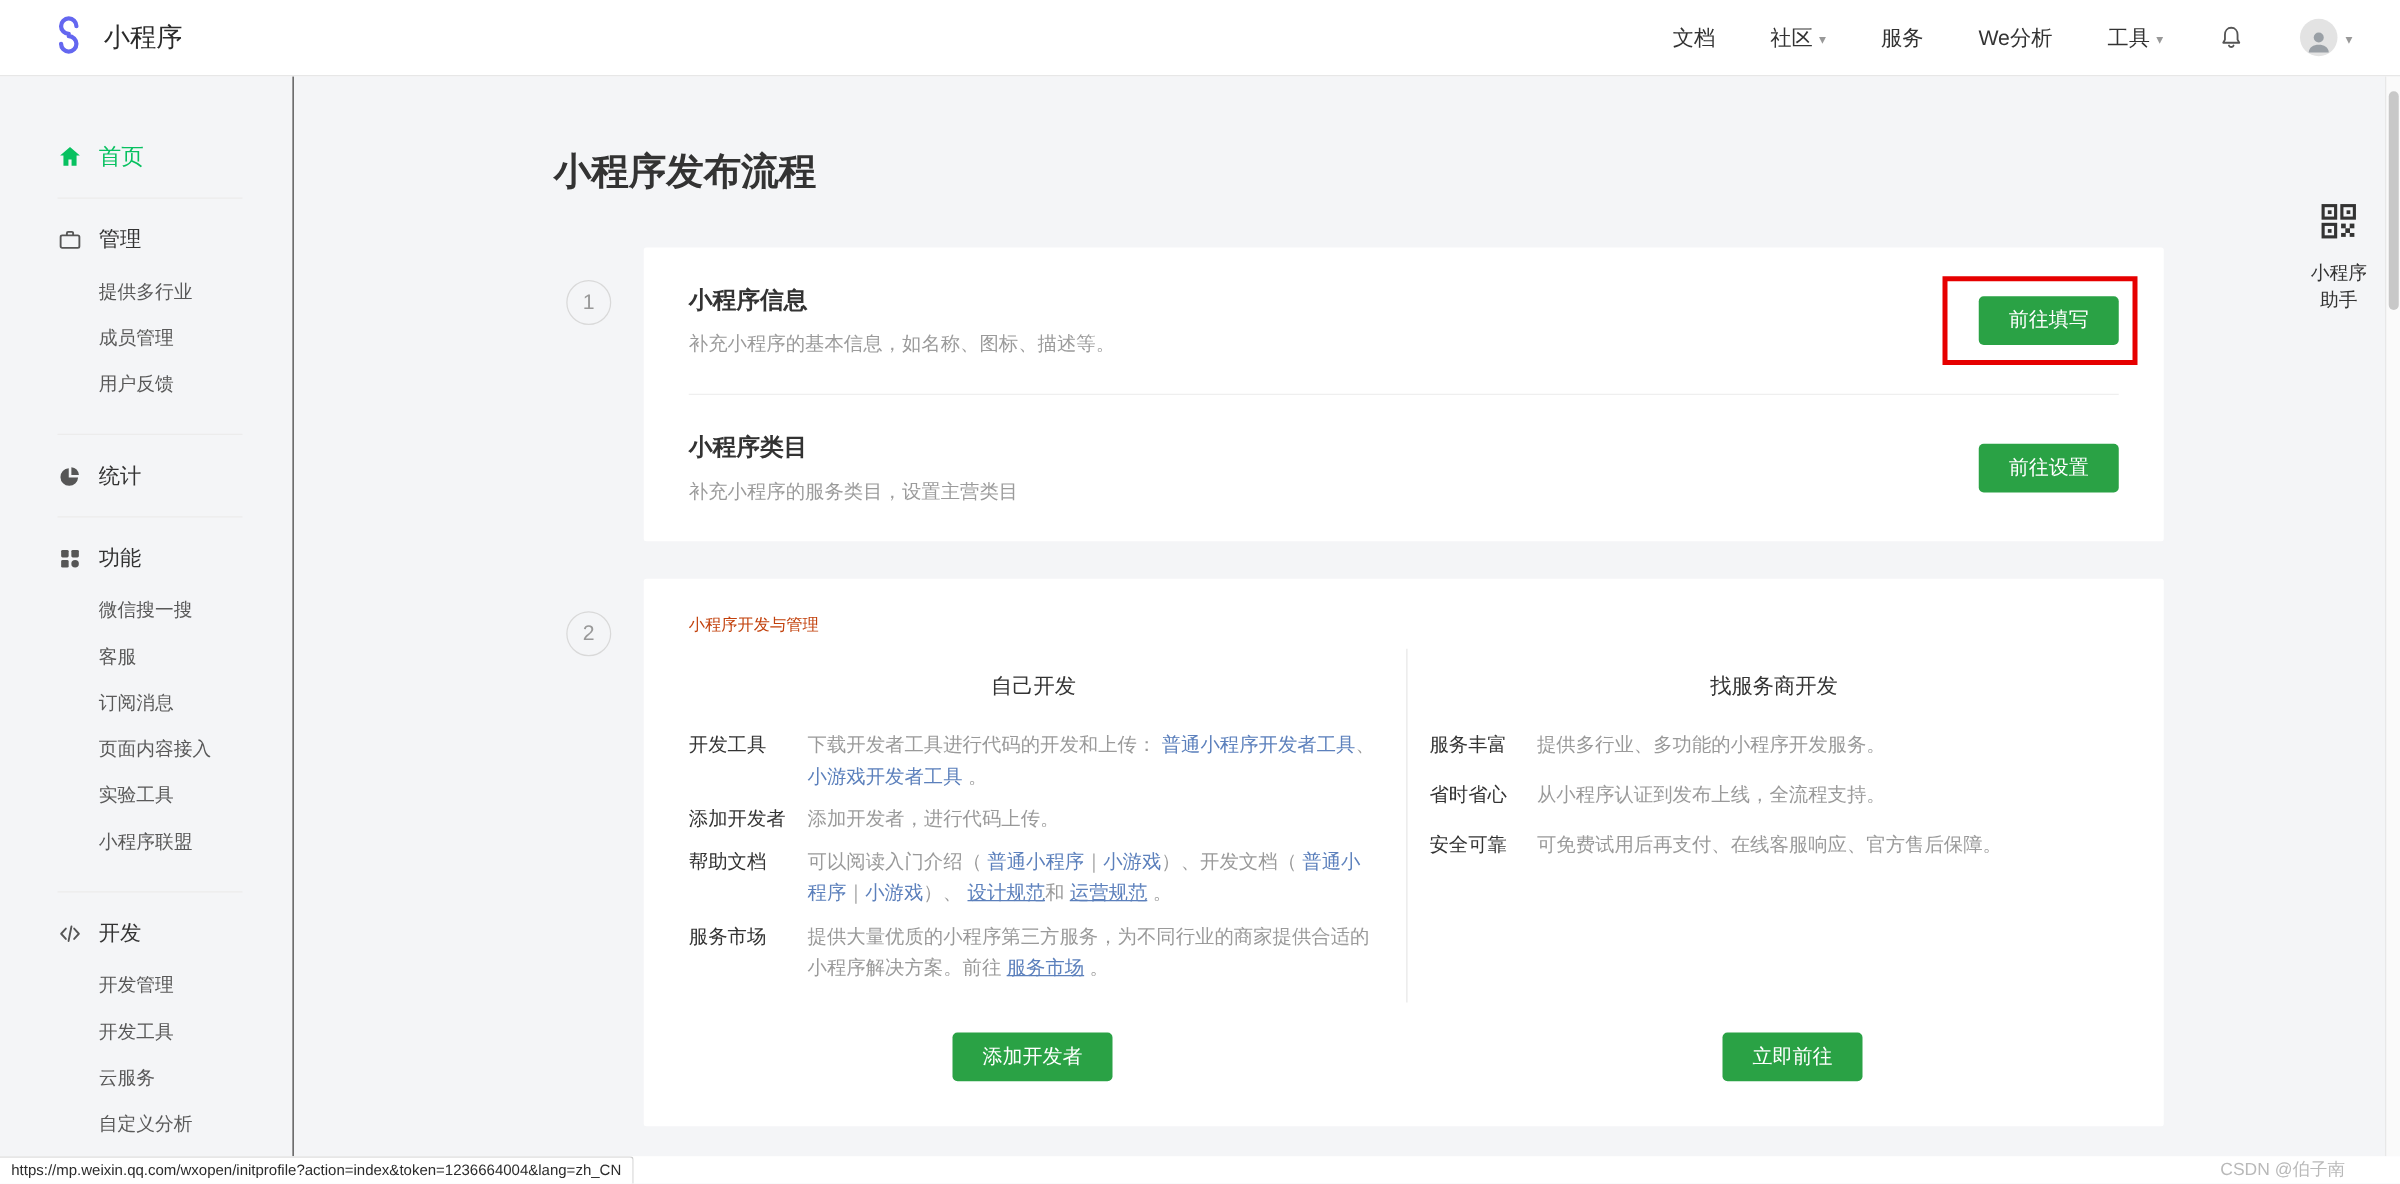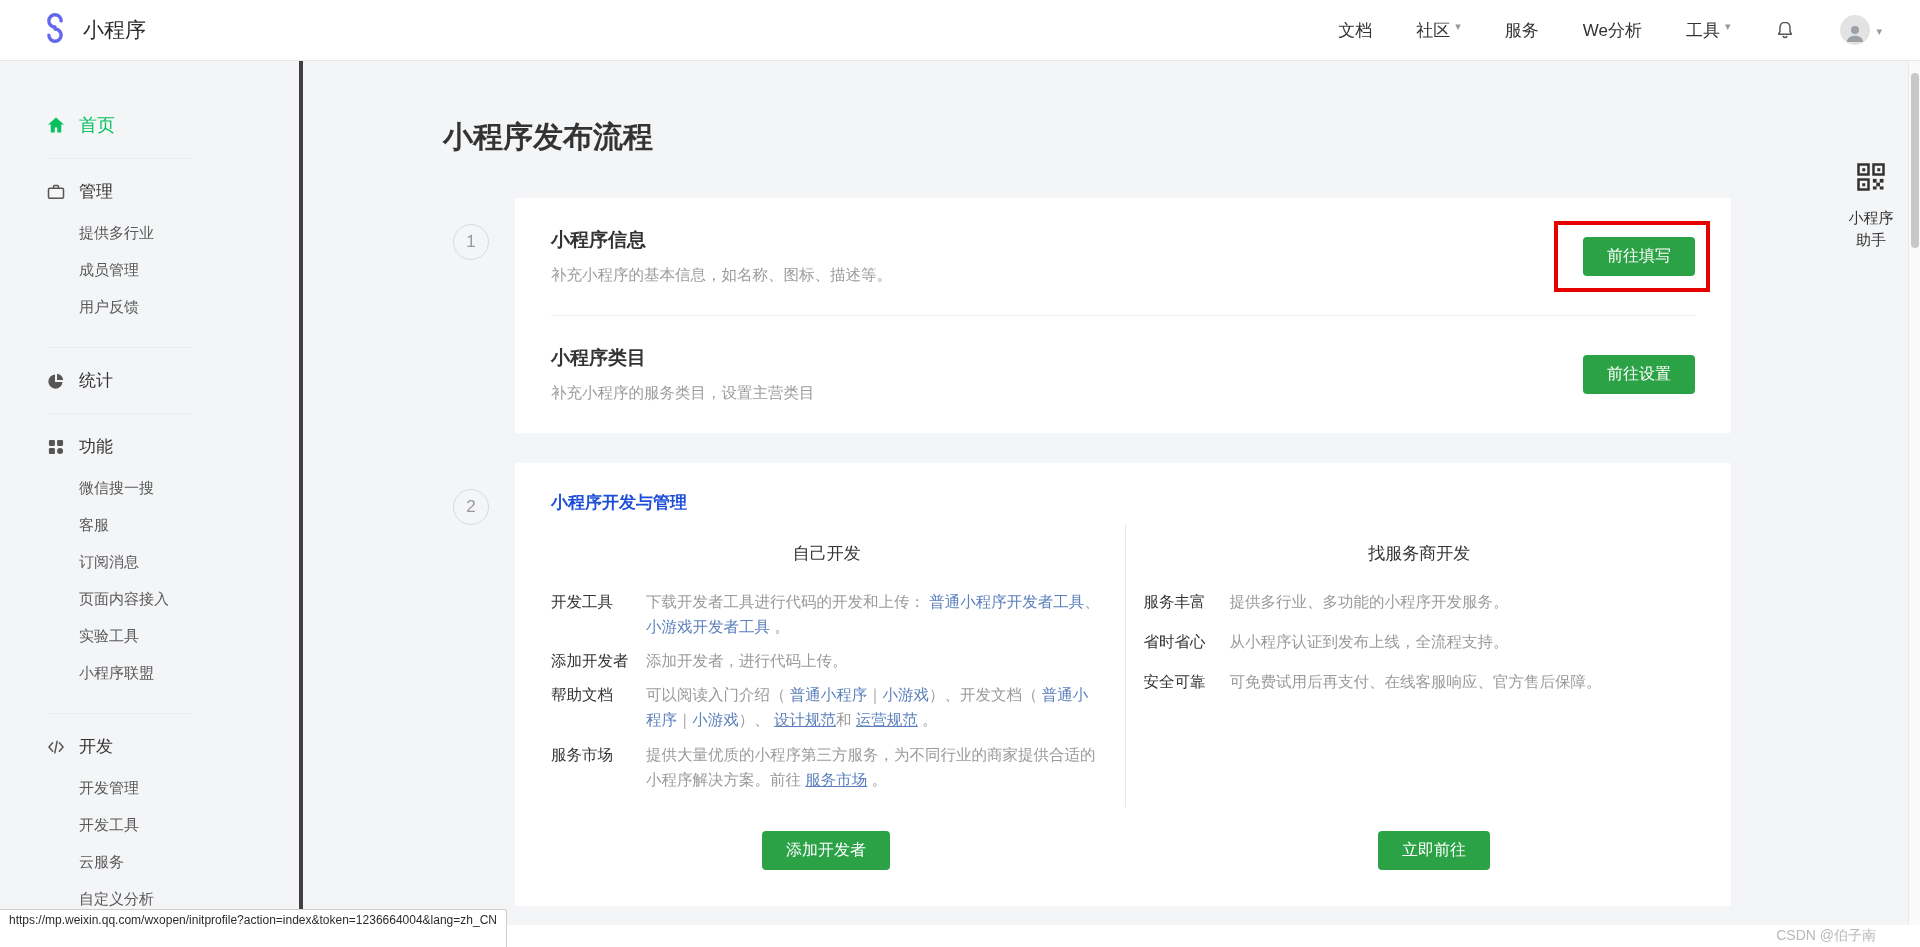--- a/index.html
+++ b/index.html
@@ -11,32 +11,32 @@
   .link { color:var(--link-blue,#5c80bc); cursor:pointer; }
   .link.u { text-decoration:underline; }
 
   
   .topbar { position:absolute; top:0; left:0; right:0; height:61px; background:#fff;
     border-bottom:1px solid #e7e7e7; display:flex; align-items:center; padding:0 38px; z-index:6; }
   .logo { display:flex; align-items:center; gap:11px; cursor:pointer; }
   .logo svg { width:34px; height:34px; }
   .logo-text { font-size:21px; color:#2b2b2b; }
   .topnav { margin-left:auto; display:flex; align-items:center; gap:44px; }
-  .nav-item { font-size:17px; color:#333; cursor:pointer; display:flex; align-items:flex-start; gap:5px; }
+  .nav-item { font-size:17px; color:#333; cursor:pointer; display:flex; align-items:center; gap:5px; }
   .chev { font-size:11px; color:#999; transform:translateY(1px); }
   .bell { cursor:pointer; display:flex; align-items:center; }
   .bell svg { width:22px; height:22px; }
   .account { display:flex; align-items:center; gap:6px; cursor:pointer; }
   .avatar { width:30px; height:30px; border-radius:50%; background:#e3e3e3; overflow:hidden;
     display:flex; align-items:flex-end; justify-content:center; }
   .avatar svg { width:24px; height:24px; }
 
   
-  .sidebar { position:absolute; top:61px; left:0; width:303px; bottom:22px;
-    border-right:4px solid #404040; padding:52px 0 0 46px; }
+  .sidebar { position:absolute; top:61px; left:0; width:235px; bottom:22px;
+    border-right:1px solid #404040; padding:52px 0 0 46px; }
   .side-item-top { display:flex; align-items:center; gap:13px; font-size:17px; color:#333; cursor:pointer; }
   .side-item-top.home { color:var(--brand-green,#07c160); font-size:18px; }
   .side-item-top .icon { width:20px; height:20px; display:flex; }
   .side-item-top .icon svg { width:20px; height:20px; }
   .side-divider { width:148px; height:1px; background:#ececec; margin:21px 0; }
   .side-sub { list-style:none; padding:12px 0 0 33px; }
   .side-sub li { font-size:15px; color:#595959; padding:9px 0; cursor:pointer; }
 
   
   .main { position:absolute; top:61px; left:253px; right:40px; bottom:22px; padding:56px 0 0 190px; }
@@ -52,21 +52,21 @@
   .card-divider { height:1px; background:#efefef; margin:0 36px; }
   .flow-info { flex:1; }
   .flow-title { font-size:19px; font-weight:700; color:#333; }
   .flow-desc { font-size:15.5px; color:#9b9b9b; margin-top:12px; }
   .btn { background:var(--button-green,#2aa245); color:#fff; font-size:16px; border:none;
     border-radius:4px; padding:9px 24px; cursor:pointer; font-family:inherit;margin-left:14px; }
   .hl-wrap { position:relative; }
   .hl-box { position:absolute; inset:-16px -15px; border:4px solid var(--highlight-red,#e60000); pointer-events:none; }
 
   .card2 { padding:28px 0 36px; }
-  .card2-title { font-size:17px; font-weight:700; color:#1d4ed8; padding:0 36px; }
+  .card2-title { font-size:13px; font-weight:400; color:#c2410c; padding:0 36px; }
   .cols { display:flex; margin-top:10px; }
   .col { flex:1; min-width:0; }
   .col.left { padding:0 22px 6px 36px; }
   .col.right { padding:0 36px 6px 18px; border-left:1px solid #e8e8e8; }
   .col-head { text-align:center; font-size:17px; color:#333; margin:18px 0 24px; }
   .dev-row { display:flex; font-size:15.5px; line-height:1.62; margin-bottom:9px; }
   .col.right .dev-row { margin-bottom:15px; }
   .dev-label { flex:none; width:95px; color:#333; }
   .col.right .dev-label { width:86px; }
   .dev-text { flex:1; color:#9a9a9a; }
@@ -79,21 +79,21 @@
   .helper svg { width:30px; height:30px; margin-bottom:9px; }
 
   
   .scrollbar { position:absolute; top:61px; right:0; bottom:22px; width:12px;
     background:#fafafa; border-left:1px solid #e8e8e8; }
   .scroll-thumb { position:absolute; top:12px; left:2px; width:8px; height:175px;
     background:#c8c8c8; border-radius:4px; cursor:pointer; }
 
   
   .bottom-band { position:absolute; left:0; right:0; bottom:0; height:22px; background:#fff; }
-  .status-url { position:absolute; left:0; bottom:0; height:38px; line-height:20px; background:#fff;
+  .status-url { position:absolute; left:0; bottom:0; height:22px; line-height:20px; background:#fff;
     border:1px solid #cfcfcf; border-left:none; border-bottom:none; border-radius:0 3px 0 0;
     padding:0 9px; font-size:12px; color:#2b2b2b; white-space:nowrap; }
   .watermark { position:absolute; right:44px; bottom:2px; font-size:14px; color:#b9b9b9; }
 </style>
 </head>
 <body>
 
 <header class="topbar">
   <div class="logo">
     <span>

